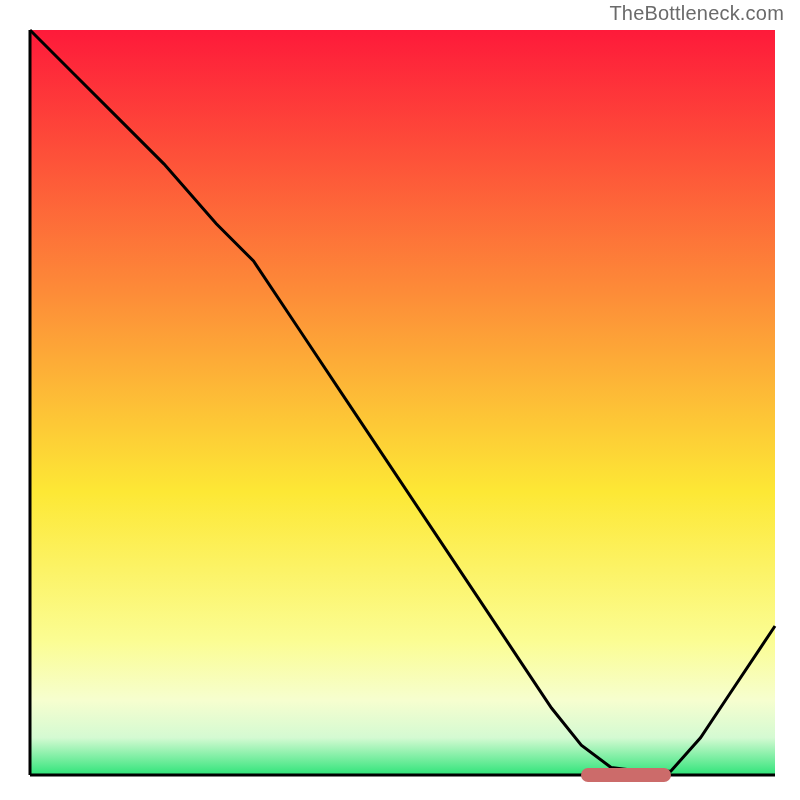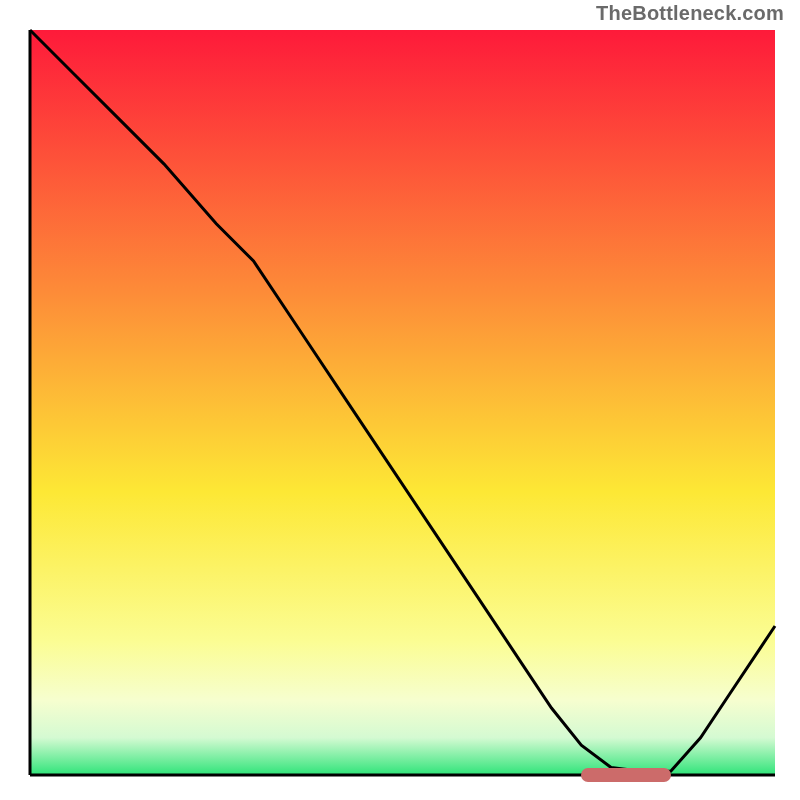--- a/index.html
+++ b/index.html
@@ -14,21 +14,21 @@
   .chart-wrap {
     position: relative;
     width: 800px;
     height: 800px;
   }
   .watermark {
     position: absolute;
     top: 2px;
     right: 16px;
     font-size: 20px;
-    font-weight: bold;
+    font-weight: normal;
     color: #6a6a6a;
     letter-spacing: 0.2px;
     user-select: none;
   }
   svg.plot {
     position: absolute;
     left: 0;
     top: 0;
   }
   .marker {

